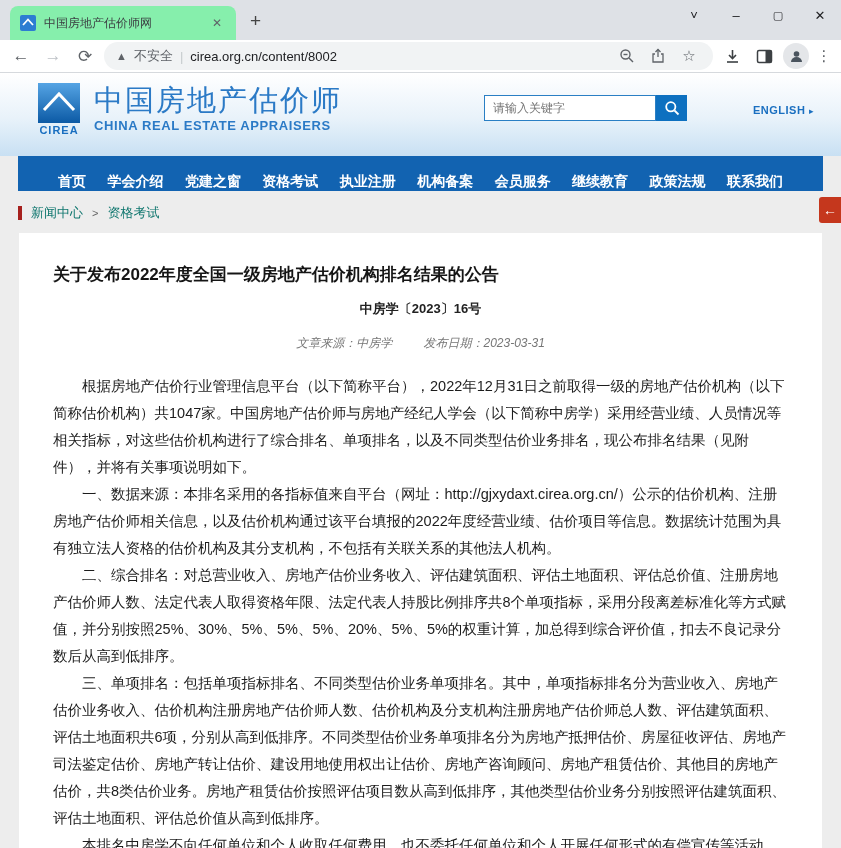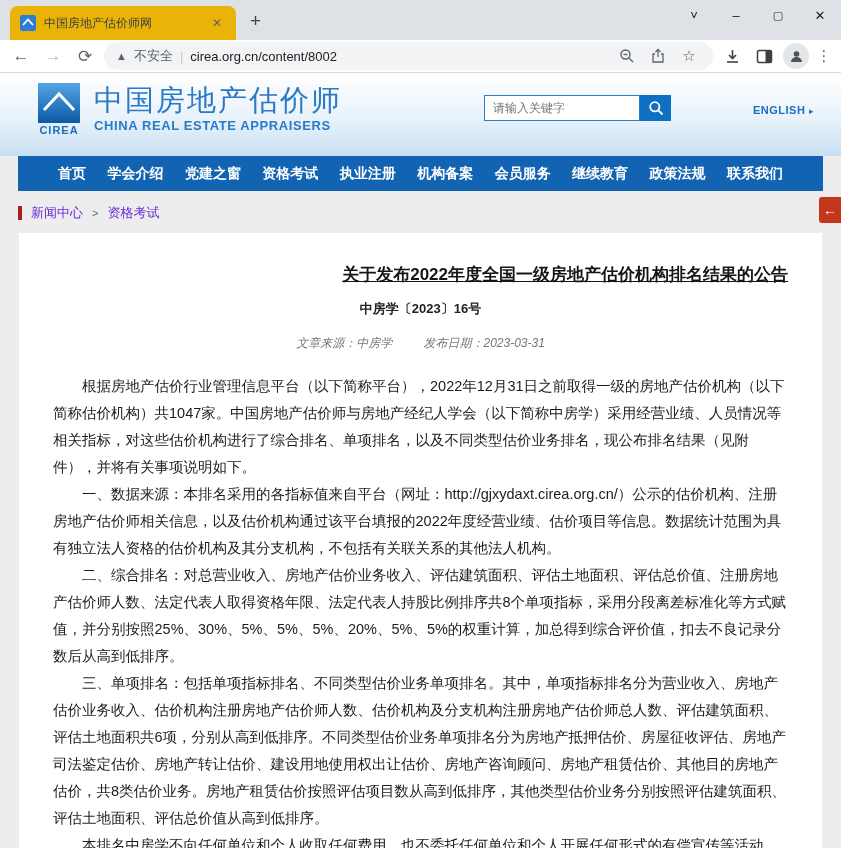--- a/index.html
+++ b/index.html
@@ -6,21 +6,21 @@
   html,body { margin:0; padding:0; }
   body {
     width:841px; height:848px; overflow:hidden;
     font-family:"Liberation Sans","DejaVu Sans",sans-serif;
     background:#ededed; color:#202124;
   }
 
   
   .tabstrip { position:relative; height:40px; background:#dee1e6; display:flex; align-items:flex-end; }
   .tab {
-    margin-left:10px; width:226px; height:34px; background:#eab308;
+    margin-left:10px; width:226px; height:34px; background:#86efac;
     border-radius:8px 8px 0 0; display:flex; align-items:center; gap:8px;
     padding:0 10px; font-size:12px; color:#3c4043;
   }
   .tab-title { flex:1; white-space:nowrap; overflow:hidden; }
   .tab-close { color:#5f6368; font-size:12px; cursor:pointer; padding:2px 4px; }
   .new-tab { font-size:19px; color:#444; margin:0 0 8px 14px; cursor:pointer; }
   .win-controls { position:absolute; top:0; right:0; display:flex; height:30px; }
   .win-btn { width:42px; display:flex; align-items:center; justify-content:center; font-size:13px; color:#202124; cursor:pointer; }
   .win-btn.max { font-size:11px; }
 
@@ -42,41 +42,41 @@
 
   
   .site-header { height:83px; background:linear-gradient(#ffffff 0%, #e8f2fa 55%, #c8e0f3 100%); position:relative; }
   .logo-block { position:absolute; left:36px; top:10px; display:flex; align-items:flex-start; gap:12px; }
   .logo-mark { width:46px; text-align:center; }
   .logo-acronym { font-size:11px; font-weight:bold; color:#1a6fc0; letter-spacing:1px; margin-top:1px; }
   .site-names { padding-top:2px; }
   .site-name-cn { font-size:29px; color:#2b7ac6; letter-spacing:2px; line-height:30px; }
   .site-name-en { font-size:13px; font-weight:bold; color:#2b7ac6; letter-spacing:0.6px; margin-top:3px; }
   .search-area { position:absolute; left:484px; top:22px; display:flex; }
-  .search-input { width:156px; height:26px; border:1px solid #2a7fc4; padding:0 8px; font-size:12px; color:#333; outline:none; font-family:inherit; }
+  .search-input { width:172px; height:26px; border:1px solid #2a7fc4; padding:0 8px; font-size:12px; color:#333; outline:none; font-family:inherit; }
   .search-btn { width:31px; height:26px; background:#0d70c0; border:1px solid #0d70c0; display:flex; align-items:center; justify-content:center; cursor:pointer; }
   .english-link { position:absolute; right:27px; top:31px; font-size:11px; font-weight:bold; color:#1a6fc0; cursor:pointer; letter-spacing:0.5px; }
   .english-arrow { font-size:9px; }
 
   
-  .main-nav { width:805px; margin:0 auto; height:35px; background:#1263b1; display:flex; align-items:center; justify-content:space-between; padding:0 40px; }
+  .main-nav { width:805px; margin:0 auto; height:35px; background:#1263b1; display:flex; align-items:flex-end; justify-content:space-between; padding:0 40px; }
   .main-nav a { color:#fff; font-size:14px; font-weight:bold; text-decoration:none; white-space:nowrap; cursor:pointer; }
 
   
   .crumb-strip { height:42px; background:#ededed; position:relative; }
   .crumb { width:805px; margin:0 auto; padding-top:13px; display:flex; align-items:center; gap:9px; font-size:13px; color:#333; }
   .crumb-bar { width:4px; height:14px; background:#a6201d; }
-  .crumb a { color:#6d28d9; text-decoration:none; cursor:pointer; }
+  .crumb a { color:#0f766e; text-decoration:none; cursor:pointer; }
   .crumb-sep { color:#666; font-size:11px; }
   .back-btn { position:absolute; right:0; top:6px; width:22px; height:26px; background:#c5371d; color:#fff; border-radius:3px 0 0 3px; display:flex; align-items:center; justify-content:center; font-size:14px; cursor:pointer; }
 
   
   .content-wrap { background:#ededed; height:616px; }
   .content { width:803px; margin:0 auto; background:#fff; height:100%; padding:30px 34px 0; }
-  .art-title { text-align:right; font-size:17px; font-weight:bold; color:#151515; line-height:24px;text-decoration:underline; }
+  .art-title { text-align:left; font-size:17px; font-weight:bold; color:#151515; line-height:24px; }
   .art-docnum { text-align:center; font-size:13px; font-weight:bold; color:#222; margin-top:13px; }
   .art-meta { text-align:center; font-size:12px; color:#767676; margin-top:17px;font-style:italic; }
   .art-meta span { margin:0 14px; }
   .art-body { margin-top:21px; font-size:14.5px; line-height:27px; color:#1c1c1c; }
   .art-body p { margin:0; text-indent:2em; }
 </style>
 </head>
 <body>
 
 <div class="tabstrip">

